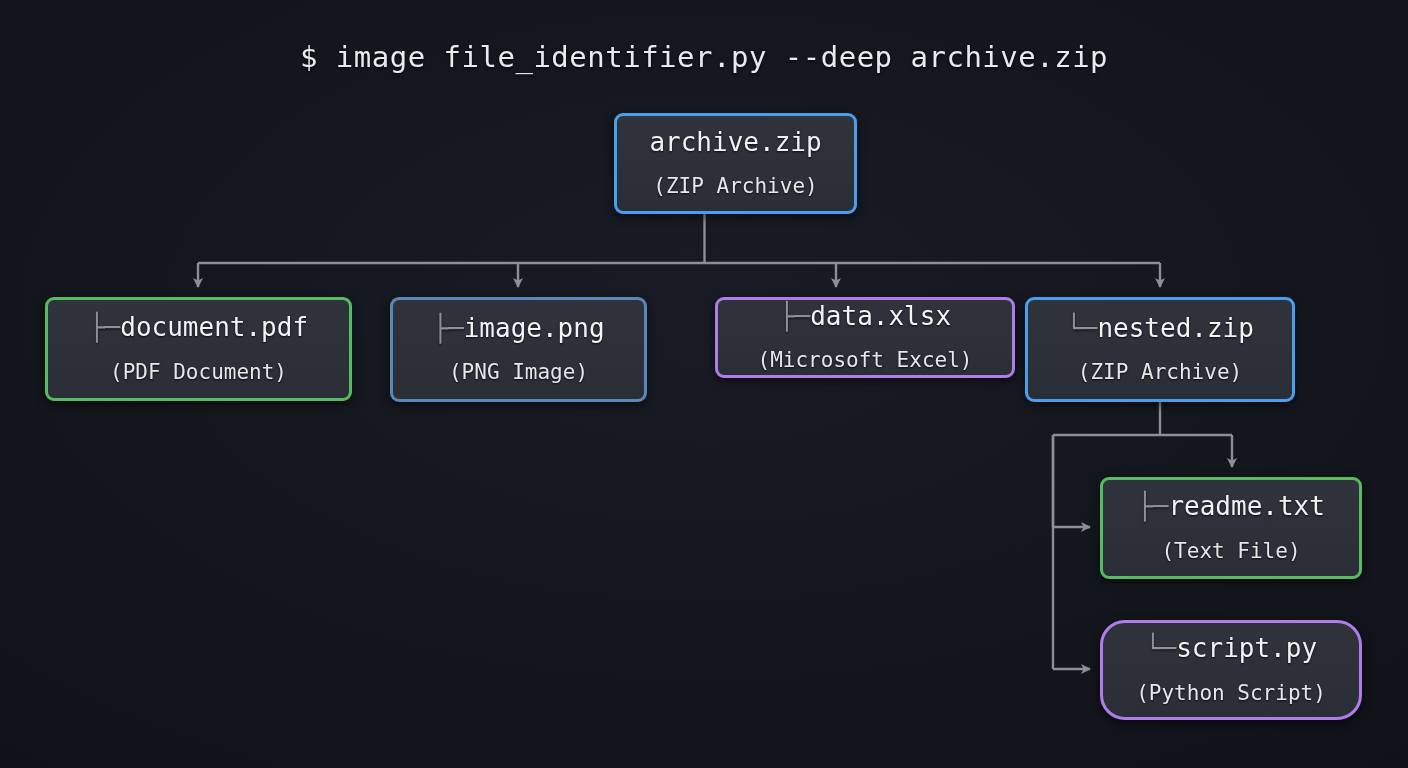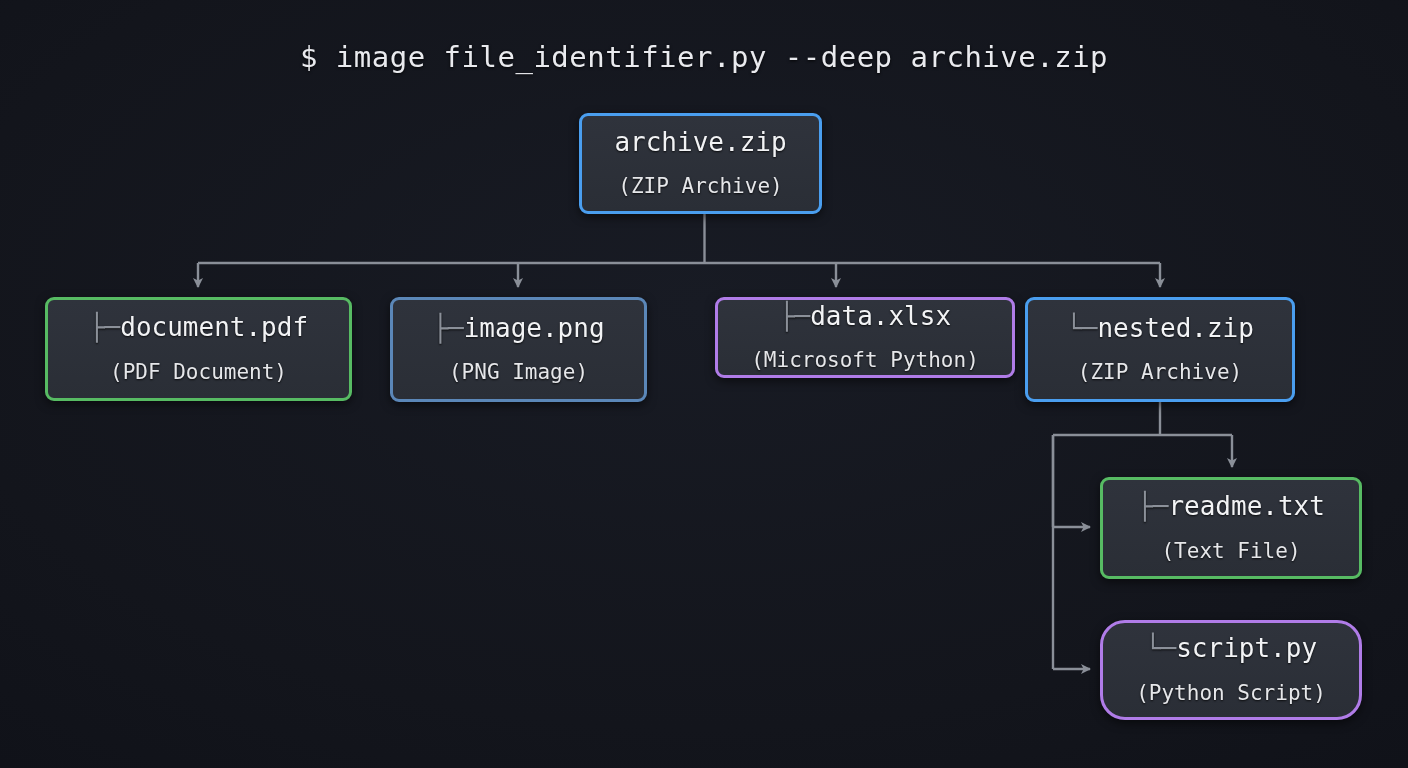--- a/index.html
+++ b/index.html
@@ -102,38 +102,38 @@
 
       <path d="M1232,435 L1232,467" marker-end="url(#ar)"></path>
 
       <path d="M1053,435 L1053,527"></path>
       <path d="M1053,527 L1090,527" marker-end="url(#ar)"></path>
       <path d="M1053,435 L1053,669"></path>
       <path d="M1053,669 L1090,669" marker-end="url(#ar)"></path>
     </g>
   </svg>
 
-  <div class="node" style="left:579px; top:113px; width:243px; height:101px; border-color:#4a9eef;">
+  <div class="node" style="left:614px; top:113px; width:243px; height:101px; border-color:#4a9eef;">
     <div class="node-name"><span>archive.zip</span></div>
     <div class="node-desc">(ZIP Archive)</div>
   </div>
 
   <div class="node" style="left:45px; top:297px; width:307px; height:104px; border-color:#57bb63;">
     <div class="node-name"><span class="tee">├─</span><span>document.pdf</span></div>
     <div class="node-desc">(PDF Document)</div>
   </div>
 
   <div class="node" style="left:390px; top:297px; width:257px; height:105px; border-color:#5b87b8;">
     <div class="node-name"><span class="tee">├─</span><span>image.png</span></div>
     <div class="node-desc">(PNG Image)</div>
   </div>
 
   <div class="node" style="left:715px; top:297px; width:300px; height:81px; border-color:#b07ce8;">
     <div class="node-name"><span class="tee">├─</span><span>data.xlsx</span></div>
-    <div class="node-desc">(Microsoft Python)</div>
+    <div class="node-desc">(Microsoft Excel)</div>
   </div>
 
   <div class="node" style="left:1025px; top:297px; width:270px; height:105px; border-color:#4a9eef;align-items:center;">
     <div class="node-name"><span class="tee">└─</span><span>nested.zip</span></div>
     <div class="node-desc">(ZIP Archive)</div>
   </div>
 
   <div class="node" style="left:1100px; top:477px; width:262px; height:102px; border-color:#57bb63;">
     <div class="node-name"><span class="tee">├─</span><span>readme.txt</span></div>
     <div class="node-desc">(Text File)</div>

